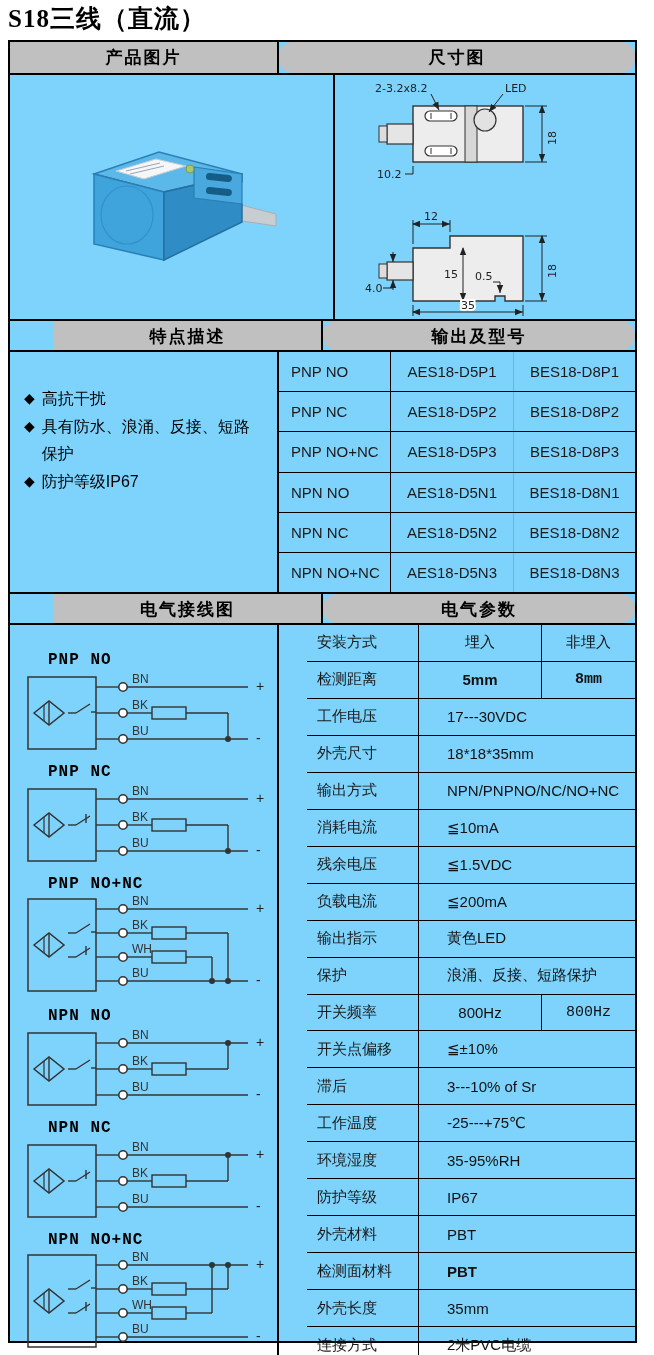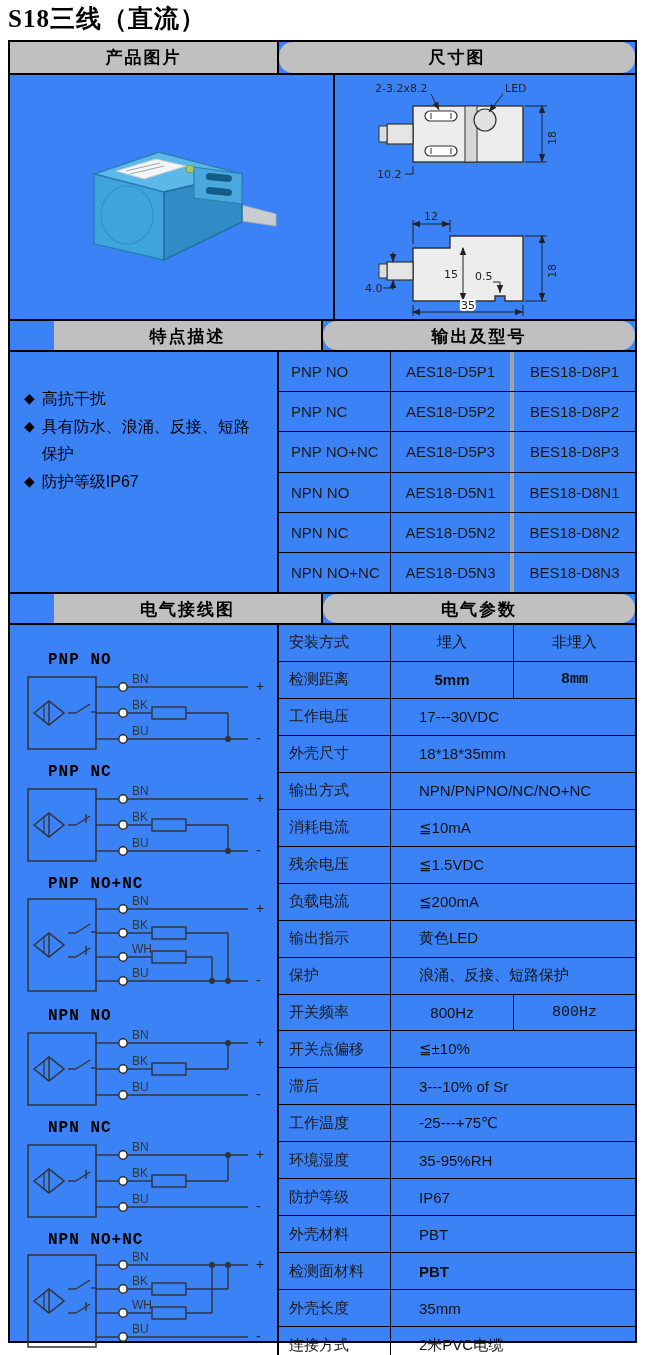--- a/index.html
+++ b/index.html
@@ -1,21 +1,21 @@
 <!DOCTYPE html>
 <html><head>
 <meta charset="utf-8">
 <style>
   html,body{margin:0;padding:0;background:#ffffff;}
   body{width:654px;height:1355px;font-family:"Liberation Sans","DejaVu Sans",sans-serif;color:#000;}
   .page{position:relative;width:654px;height:1355px;background:#fff;overflow:hidden;}
   .doc-title{position:absolute;left:8px;top:2px;margin:0;font-family:"Liberation Serif","DejaVu Serif",serif;
     font-size:25px;font-weight:bold;letter-spacing:1px;}
   .spec-table{position:absolute;left:8px;top:40px;width:629px;height:1303px;border:2px solid #000;
-    box-sizing:border-box;display:flex;flex-direction:column;background:#3b82f6;}
+    box-sizing:border-box;display:flex;flex-direction:column;background:#7dd3fc;}
   .trow{display:flex;box-sizing:border-box;}
   .cell-l{width:269px;border-right:2px solid #000;box-sizing:border-box;position:relative;}
   .cell-r{flex:1;box-sizing:border-box;position:relative;border-radius:14px;}
   .hdr-row{height:33px;flex:none;border-bottom:2px solid #000;}
   .hdr-row.mid{border-top:2px solid #000;padding-left:44px;}
   .hdr{background:#c0c0c0;font-weight:bold;font-size:17px;text-align:center;line-height:31px;letter-spacing:2px;}
   .img-row{height:244px;flex:none;}
   .mod-row{height:240px;flex:none;}
   .wire-row{flex:1;}
   
@@ -27,25 +27,25 @@
   .features{padding:34px 16px 0 14px;font-size:16px;line-height:1.65;}
   .feature-item{display:flex;margin-bottom:2px;}
   .feature-item .bullet{margin-right:7px;font-size:14px;line-height:1.8;}
   .feature-item .ftext{max-width:215px;}
   
   .mgrid{display:flex;flex-direction:column;height:100%;}
   .mrow{display:flex;flex:1;border-bottom:1px solid #000;box-sizing:border-box;}
   .mrow:last-child{border-bottom:none;}
   .mcell{display:flex;align-items:center;font-size:15px;box-sizing:border-box;color:#1a1a1a;}
   .mcell.c0{width:112px;border-right:1px solid #000;padding-left:12px;}
-  .mcell.c1{width:123px;border-right:4px solid #a3a3a3;justify-content:center;}
+  .mcell.c1{width:123px;border-right:1px solid #a3a3a3;justify-content:center;}
   .mcell.c2{flex:1;justify-content:center;}
   
   .pgrid{display:flex;flex-direction:column;height:100%;}
-  .prow{display:flex;flex:1;border-bottom:1px solid #000;box-sizing:border-box;}
+  .prow{display:flex;flex:1;border-bottom:1px solid #000;box-sizing:border-box;margin-left:28px;}
   .prow:last-child{border-bottom:none;}
   .plabel{width:112px;border-right:1px solid #000;display:flex;align-items:center;padding-left:10px;
     font-size:15px;box-sizing:border-box;color:#1a1a1a;}
   .pval{display:flex;align-items:center;font-size:15px;box-sizing:border-box;color:#111;}
   .pval.full{flex:1;padding-left:28px;}
   .pval.s1{width:123px;border-right:1px solid #000;justify-content:center;}
   .pval.s2{flex:1;justify-content:center;font-family:Liberation Mono, monospace;}
   .pval.strong{font-weight:bold;}
   
   .wiring{padding:26px 0 0 10px;display:flex;flex-direction:column;}

